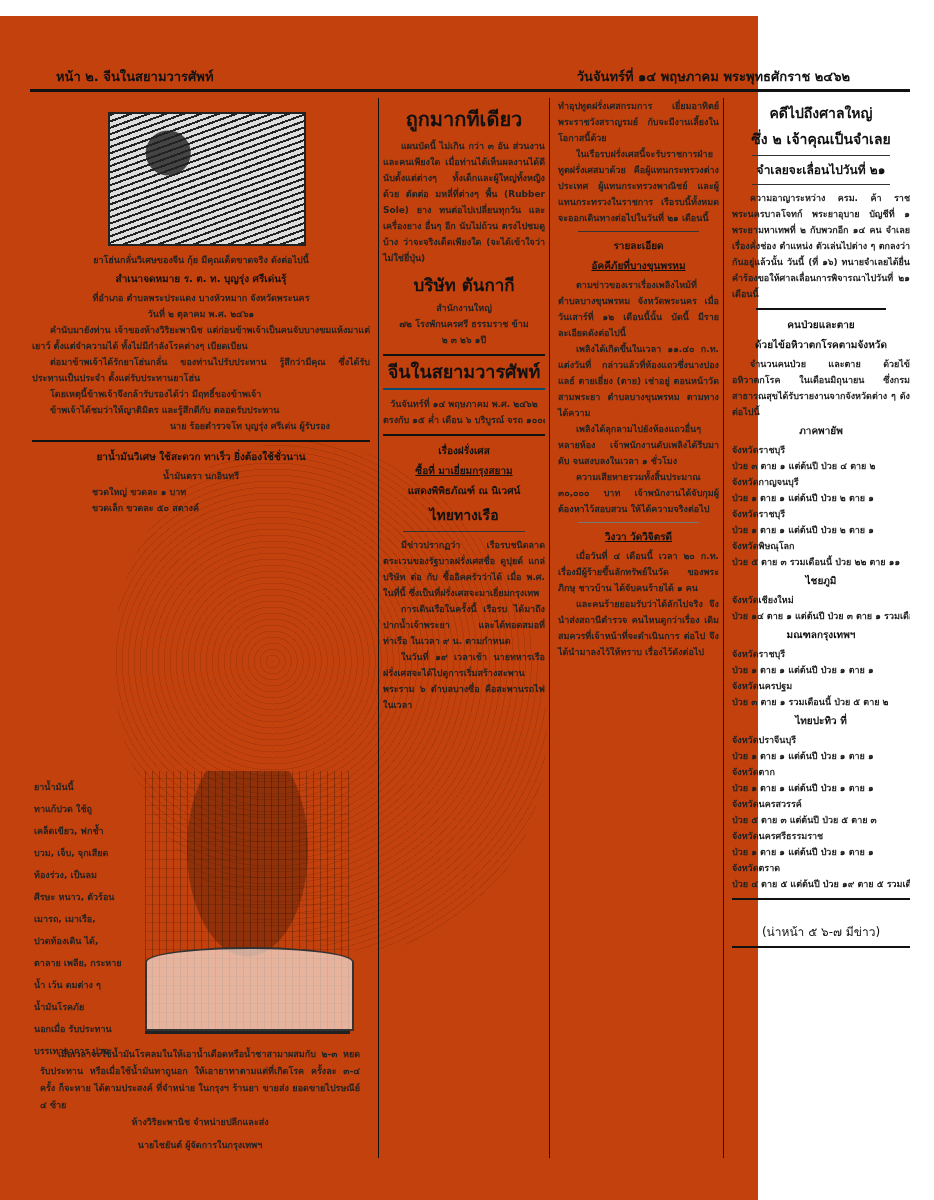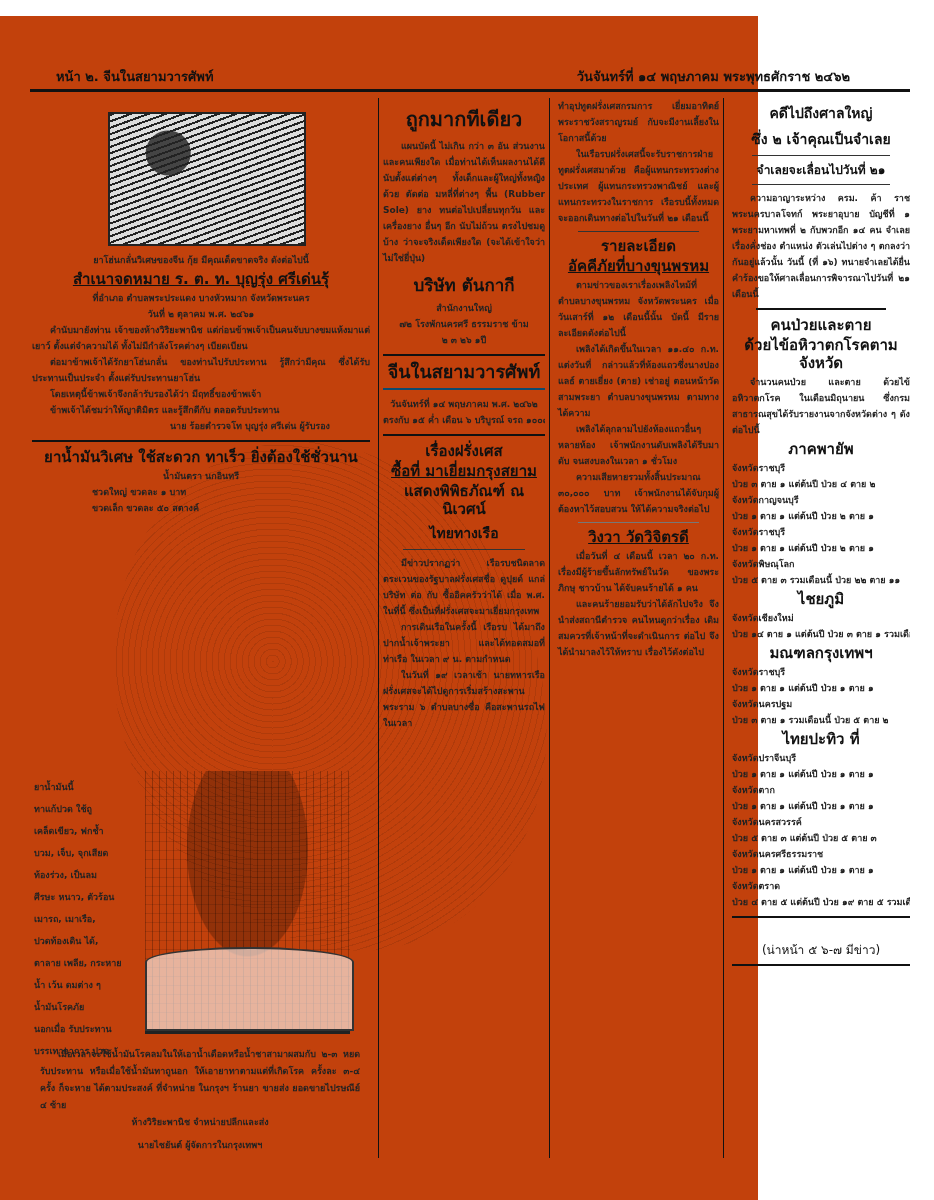--- a/index.html
+++ b/index.html
@@ -11,21 +11,21 @@
   .mh-right { position:absolute; right:60px; top:2px; font-size:13px; font-weight:bold; }
   .rule-top { position:absolute; left:30px; top:73px; width:880px; height:3px; background:#111; }
   .col { position:absolute; top:82px; font-size:9px; line-height:16px; overflow:hidden; }
   .c1 { left:32px; width:338px; height:1060px; }
   .c2 { left:378px; width:172px; height:1060px; border-left:1.5px solid #111; border-right:1.5px solid #111; padding:0 4px; box-sizing:border-box; }
   .c3 { left:554px; width:170px; height:1060px; border-right:1.5px solid #111; padding:0 4px; box-sizing:border-box; }
   .c4 { left:728px; width:186px; height:1060px; padding:0 4px; box-sizing:border-box; }
   .headline { font-weight:bold; text-align:center; }
   .h-lg { font-size:20px; line-height:30px; margin:6px 0 4px; }
   .h-md { font-size:14px; line-height:22px; margin:4px 0; }
-  .h-sm { font-size:15px; line-height:18px; margin:2px 0; }
+  .h-sm { font-size:10px; line-height:18px; margin:2px 0; }
   .center { text-align:center; }
   .p { text-indent:18px; text-align:justify; font-weight:bold; color:#222; margin:0; }
   .line { font-weight:bold; color:#222; white-space:nowrap; overflow:hidden; }
   .hr { height:2px; background:#111; margin:6px 0; }
   .hr-thin { height:1px; background:#333; margin:5px 20px; }
   .boxed { border-top:2px solid #111; border-bottom:2px solid #0c4a6e; margin:6px 0; padding:2px 0; }
   .illus1 { position:relative; width:194px; height:130px; margin:14px 0 6px 76px; border:2px solid #222;
             background:
               repeating-linear-gradient(160deg, #222 0 2px, transparent 2px 6px),
               radial-gradient(circle at 30% 30%, #444 0 22px, transparent 23px),
@@ -49,21 +49,21 @@
 
   <div class="masthead">
     <span class="mh-left">หน้า ๒. จีนในสยามวารศัพท์</span>
     <span class="mh-right">วันจันทร์ที่ ๑๔ พฤษภาคม พระพุทธศักราช ๒๔๖๒</span>
   </div>
   <div class="rule-top"></div>
 
   <div class="col c1">
     <div class="illus1"></div>
     <div class="line center" style="font-size:9px">ยาโฮ่นกลั่นวิเศษของจีน กุ้ย มีคุณเด็ดขาดจริง ดังต่อไปนี้</div>
-    <div class="headline h-sm" style="text-decoration:underline">สำเนาจดหมาย ร. ต. ท. บุญรุ่ง ศรีเด่นรุ้</div>
+    <div class="headline h-sm" style="">สำเนาจดหมาย ร. ต. ท. บุญรุ่ง ศรีเด่นรุ้</div>
     <div class="line center">ที่อำเภอ ตำบลพระประแดง บางหัวหมาก จังหวัดพระนคร</div>
     <div class="line center">วันที่ ๒ ตุลาคม พ.ศ. ๒๔๖๑</div>
     <p class="p">คำนับมายังท่าน เจ้าของห้างวิริยะพานิช แต่ก่อนข้าพเจ้าเป็นคนจับบางขมแห้งมาแต่เยาว์ ตั้งแต่จำความได้ ทั้งไม่มีกำลังโรคต่างๆ เบียดเบียน</p>
     <p class="p">ต่อมาข้าพเจ้าได้รักยาโฮ่นกลั่น ของท่านไปรับประทาน รู้สึกว่ามีคุณ ซึ่งได้รับประทานเป็นประจำ ตั้งแต่รับประทานยาโฮ่น</p>
     <p class="p">โดยเหตุนี้ข้าพเจ้าจึงกล้ารับรองได้ว่า มีฤทธิ์ของข้าพเจ้า</p>
     <p class="p">ข้าพเจ้าได้ชมว่าให้ญาติมิตร และรู้สึกดีกับ ตลอดรับประทาน</p>
     <div class="line" style="text-align:right;padding-right:40px">นาย ร้อยตำรวจโท บุญรุ่ง ศรีเด่น ผู้รับรอง</div>
     <div class="hr"></div>
     <div class="headline h-sm">ยาน้ำมันวิเศษ ใช้สะดวก ทาเร็ว ยิ่งต้องใช้ชั่วนาน</div>
     <div class="line center">น้ำมันตรา นกอินทรี</div>

